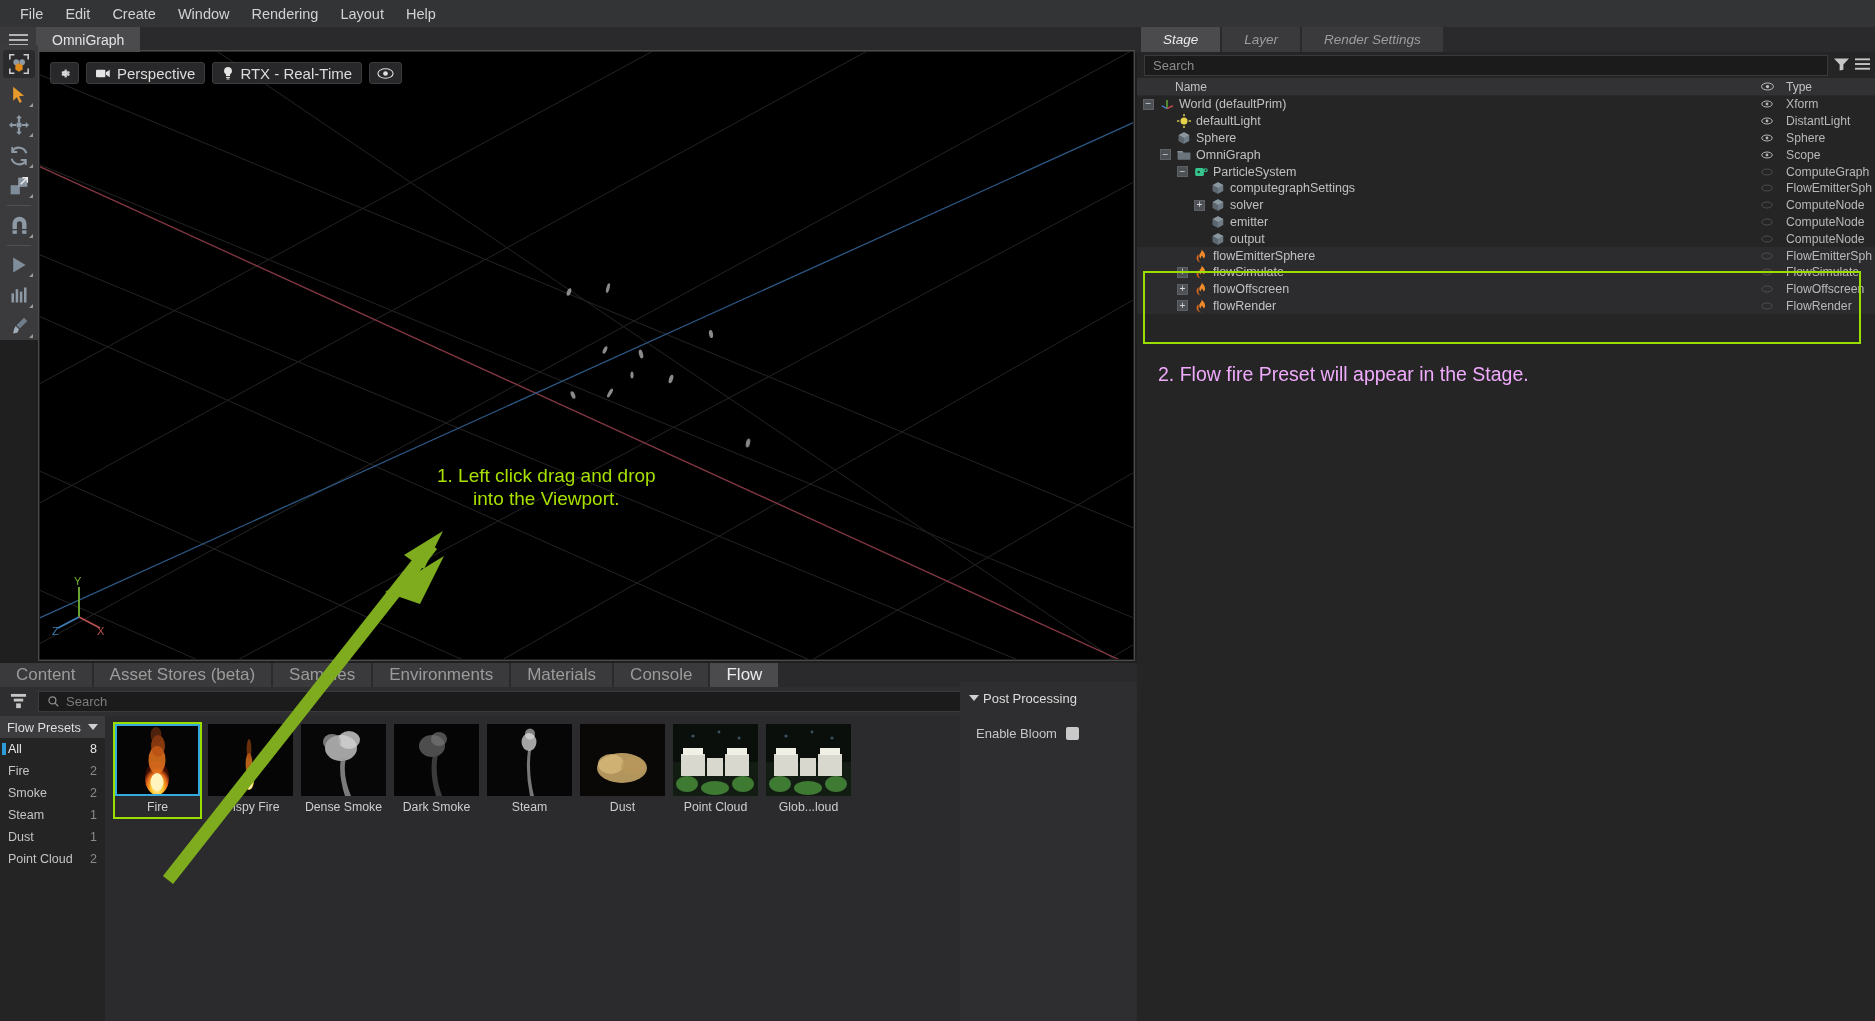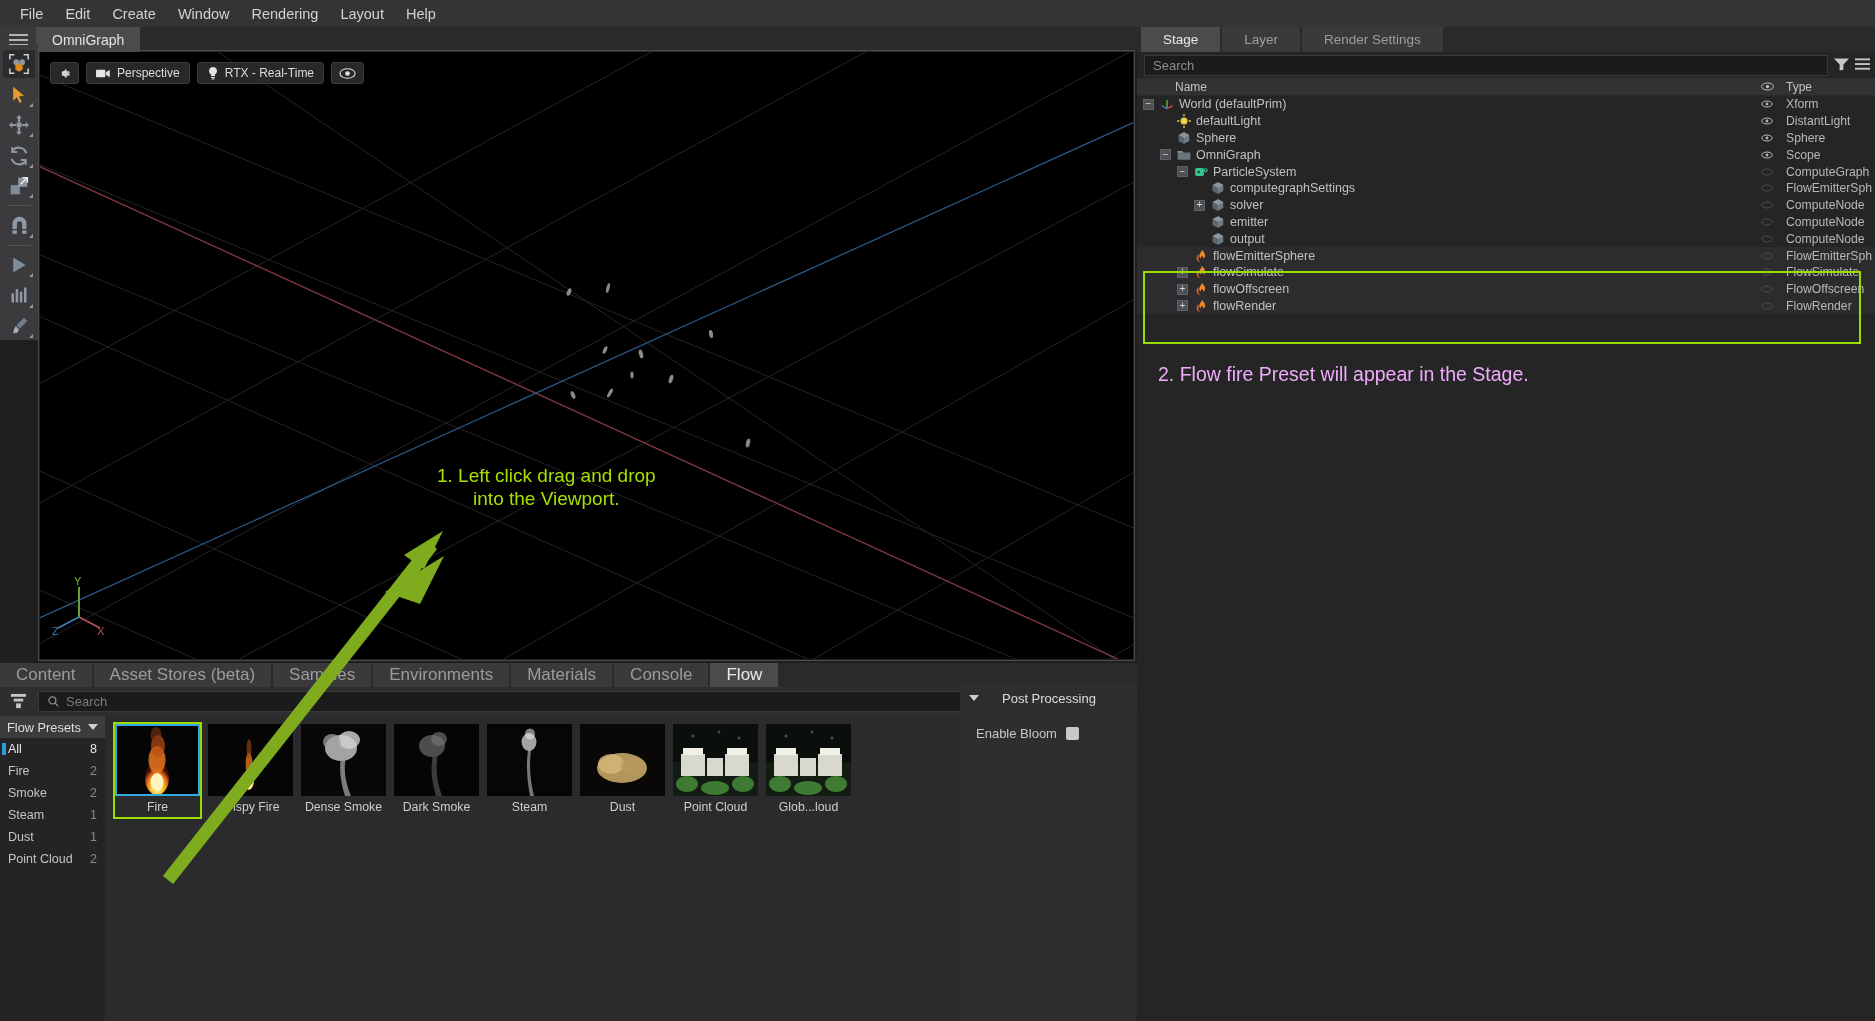--- a/index.html
+++ b/index.html
@@ -50,21 +50,21 @@
   .grid-svg { position: absolute; left: 0; top: 0; }
 
   
   .vp-hud {
     position: absolute; left: 10px; top: 10px; display: flex; gap: 7px;
     align-items: center; z-index: 6;
   }
   .hud-btn {
     height: 22px; background: rgba(46,46,48,.88); border-radius: 3px;
     display: flex; align-items: center; gap: 6px; padding: 0 9px;
-    font-size: 12px; color: #dcdcdc; border: 1px solid #3c3c3e;
+    font-size: 15px; color: #dcdcdc; border: 1px solid #3c3c3e;
   }
   .hud-btn.icon-only { padding: 0 7px; }
 
   
   .toolrail {
     position: absolute; left: 0px; top: 45px; width: 38px; height: 295px;
     background: #3b3b3d; display: flex; flex-direction: column;
     align-items: center; padding-top: 5px; gap: 2px; z-index: 8;
   }
   .tool {
@@ -90,21 +90,21 @@
   .arrow-svg { position: absolute; left: 0; top: 0; z-index: 5; pointer-events: none; }
 
   
   .stage-panel {
     position: absolute; left: 1137px; top: 27px; width: 738px; height: 994px;
     background: #252526;
   }
   .stage-tabs { display: flex; height: 25px; background: #2a2a2c; align-items: flex-end; padding-left: 4px; }
   .st-tab {
     height: 25px; padding: 0 22px; display: flex; align-items: center;
-    font-size: 13.5px; color: #9d9d9d; background: #3a3a3c; margin-right: 2px;
+    font-size: 13.5px; color: #9d9d9d; background: #3a3a3c; margin-right: 2px; font-style: italic;
   }
   .st-tab.active { background: #4b4b4e; color: #eaeaea; }
   .stage-searchrow { display: flex; align-items: center; height: 26px; padding: 3px 5px 2px 7px; gap: 6px; }
   .stage-search {
     flex: 1; height: 21px; background: #1b1b1c; border: 1px solid #3a3a3c;
     color: #8c8c8c; font-size: 13px; padding: 0 8px; display: flex; align-items: center;
   }
   .hdr-row {
     display: flex; height: 18px; background: #323234; align-items: center;
     font-size: 12px; color: #c2c2c2; border-bottom: 1px solid #2a2a2c; padding-left: 24px;
@@ -182,21 +182,21 @@
     width: 85px; height: 72px; background: #060606; position: relative; overflow: hidden;
   }
   .card.selected .thumb { outline: 2px solid #34a9e0; outline-offset: -2px; }
   .card-lbl { text-align: center; font-size: 12.3px; color: #cdcdcd; margin-top: 4px; }
   .card.selected { outline: 2.5px solid #9ade00; padding-bottom: 3px; }
 
   .right-panel {
     position: absolute; left: 960px; top: 682px; width: 176px; height: 339px;
     background: #2e2e30;
   }
-  .rp-hdr { display: flex; align-items: center; gap: 23px; height: 24px; padding: 0 9px;
+  .rp-hdr { display: flex; align-items: center; gap: 4px; height: 24px; padding: 0 9px;
             font-size: 13px; color: #dcdcdc; margin-top: 4px; }
   .rp-row { display: flex; align-items: center; gap: 9px; padding: 0 16px; margin-top: 16px;
             font-size: 13px; color: #c6c6c6; }
   .chk { width: 13px; height: 13px; background: #c9c9c9; border-radius: 2px; }
   .tri-down { width:0;height:0;border-left:5px solid transparent;border-right:5px solid transparent;border-top:6px solid #cfcfcf; }
 </style>
 </head>
 <body>
 
 <div id="app">

